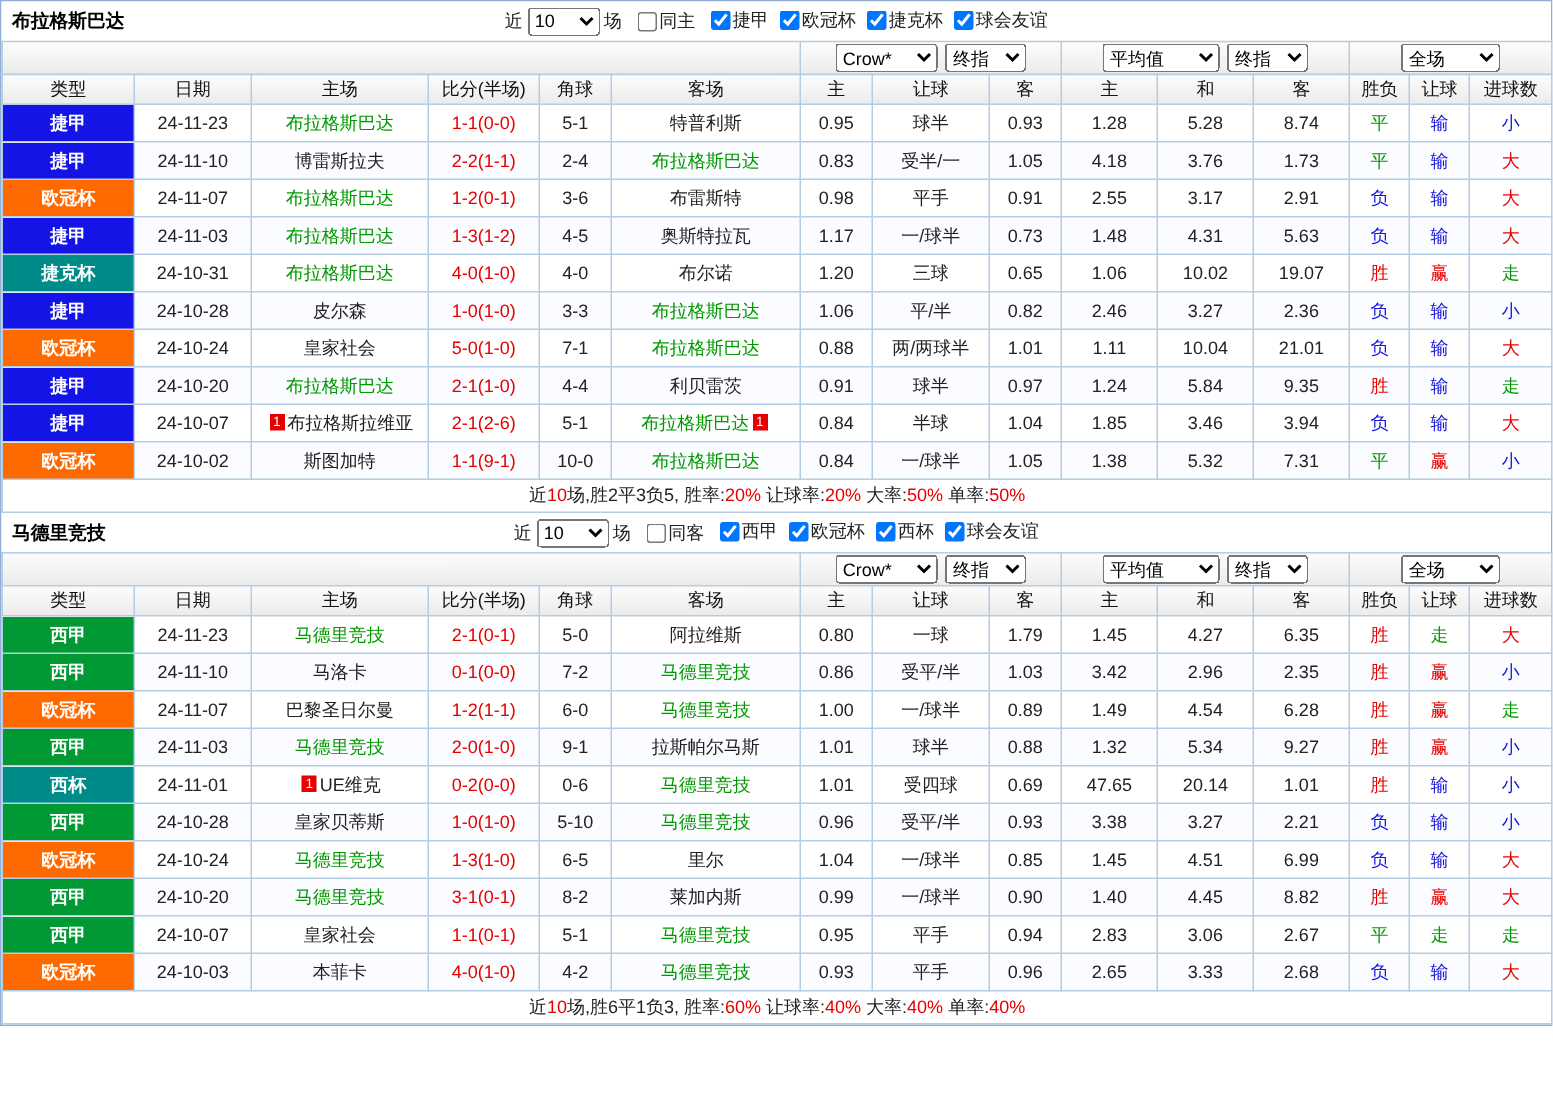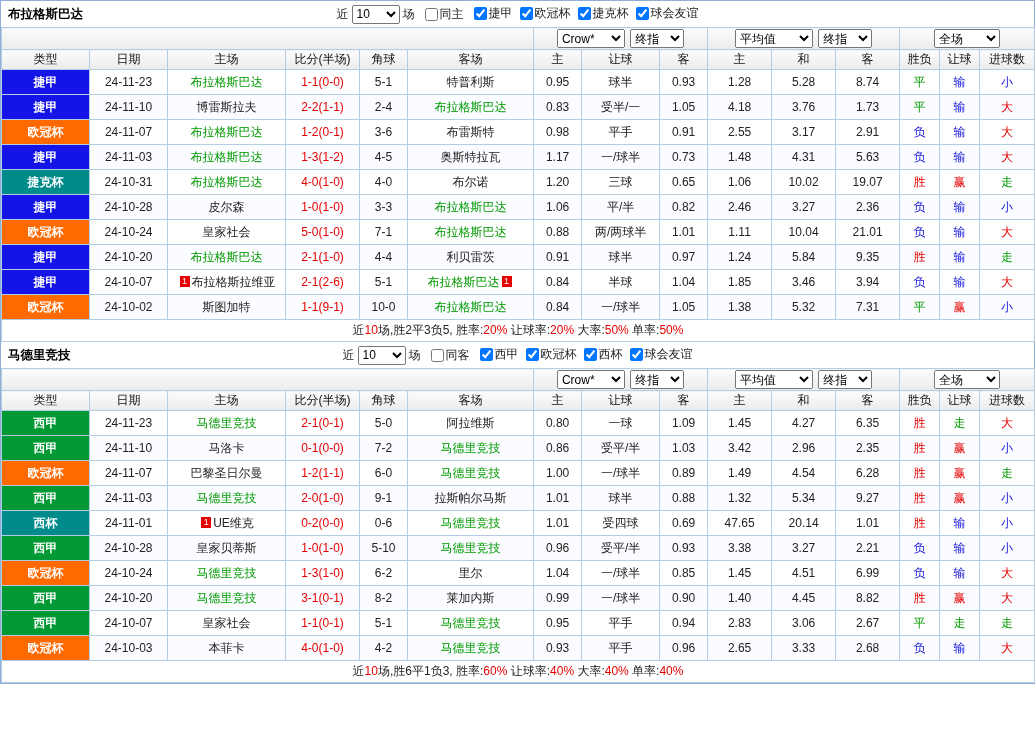--- a/index.html
+++ b/index.html
@@ -388,21 +388,21 @@
       <tbody>
           <tr>
             <td class="league-cell" style="background: rgb(0, 153, 51);">西甲</td>
             <td class="date-cell">24-11-23</td>
             <td class="team-cell subject"><span>马德里竞技</span></td>
             <td class="score-cell">2-1(0-1)</td>
             <td class="corner-cell">5-0</td>
             <td class="team-cell"><span>阿拉维斯</span></td>
             <td class="num-cell">0.80</td>
             <td class="num-cell">一球</td>
-            <td class="num-cell">1.09</td>
+            <td class="num-cell">1.79</td>
             <td class="num-cell">1.45</td>
             <td class="num-cell">4.27</td>
             <td class="num-cell">6.35</td>
             <td class="result-cell" style="color: rgb(230, 0, 0);">胜</td>
             <td class="result-cell" style="color: rgb(0, 153, 0);">走</td>
             <td class="result-cell" style="color: rgb(230, 0, 0);">大</td>
           </tr>
           <tr>
             <td class="league-cell" style="background: rgb(0, 153, 51);">西甲</td>
             <td class="date-cell">24-11-10</td>
@@ -486,21 +486,21 @@
             <td class="num-cell">2.21</td>
             <td class="result-cell" style="color: rgb(21, 21, 220);">负</td>
             <td class="result-cell" style="color: rgb(21, 21, 220);">输</td>
             <td class="result-cell" style="color: rgb(21, 21, 220);">小</td>
           </tr>
           <tr>
             <td class="league-cell" style="background: rgb(255, 106, 0);">欧冠杯</td>
             <td class="date-cell">24-10-24</td>
             <td class="team-cell subject"><span>马德里竞技</span></td>
             <td class="score-cell">1-3(1-0)</td>
-            <td class="corner-cell">6-2</td>
+            <td class="corner-cell">6-5</td>
             <td class="team-cell"><span>里尔</span></td>
             <td class="num-cell">1.04</td>
             <td class="num-cell">一/球半</td>
             <td class="num-cell">0.85</td>
             <td class="num-cell">1.45</td>
             <td class="num-cell">4.51</td>
             <td class="num-cell">6.99</td>
             <td class="result-cell" style="color: rgb(21, 21, 220);">负</td>
             <td class="result-cell" style="color: rgb(21, 21, 220);">输</td>
             <td class="result-cell" style="color: rgb(230, 0, 0);">大</td>

